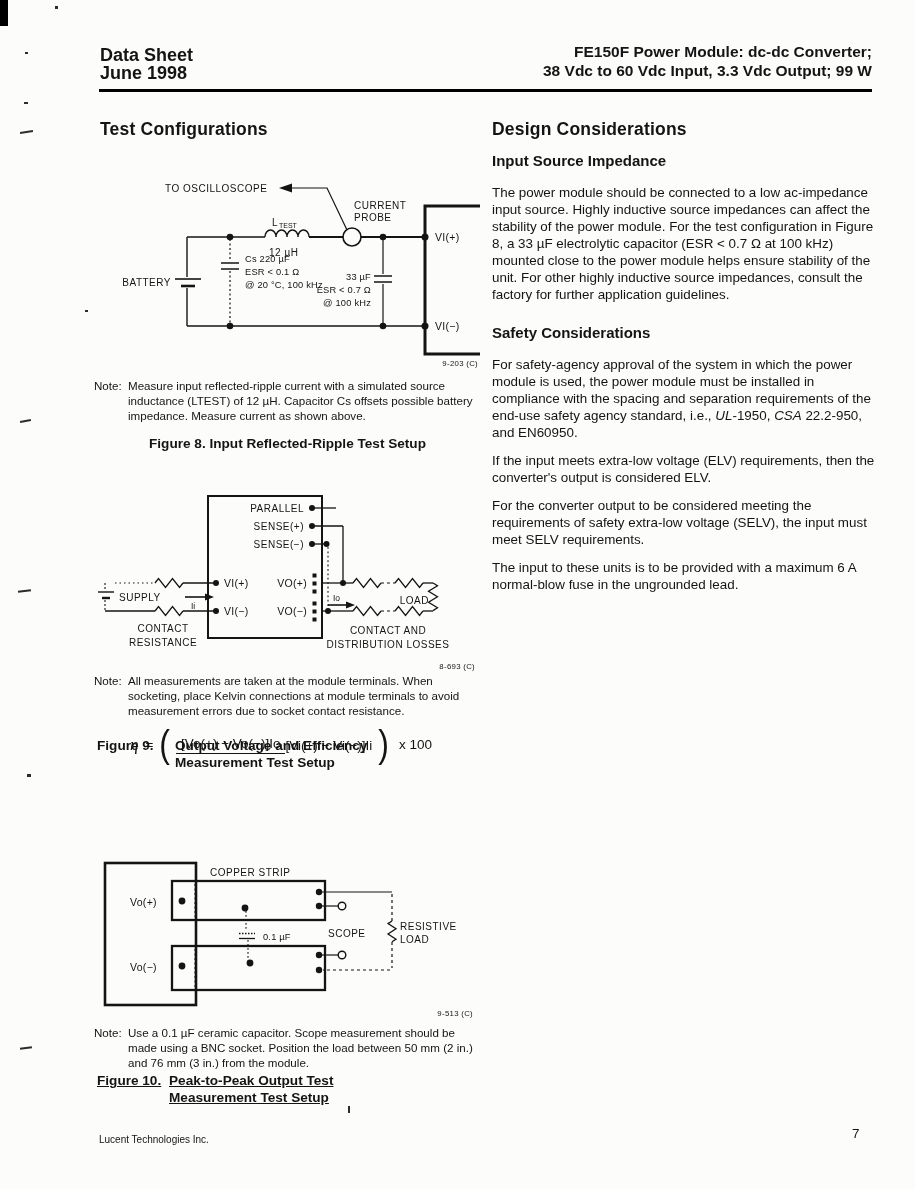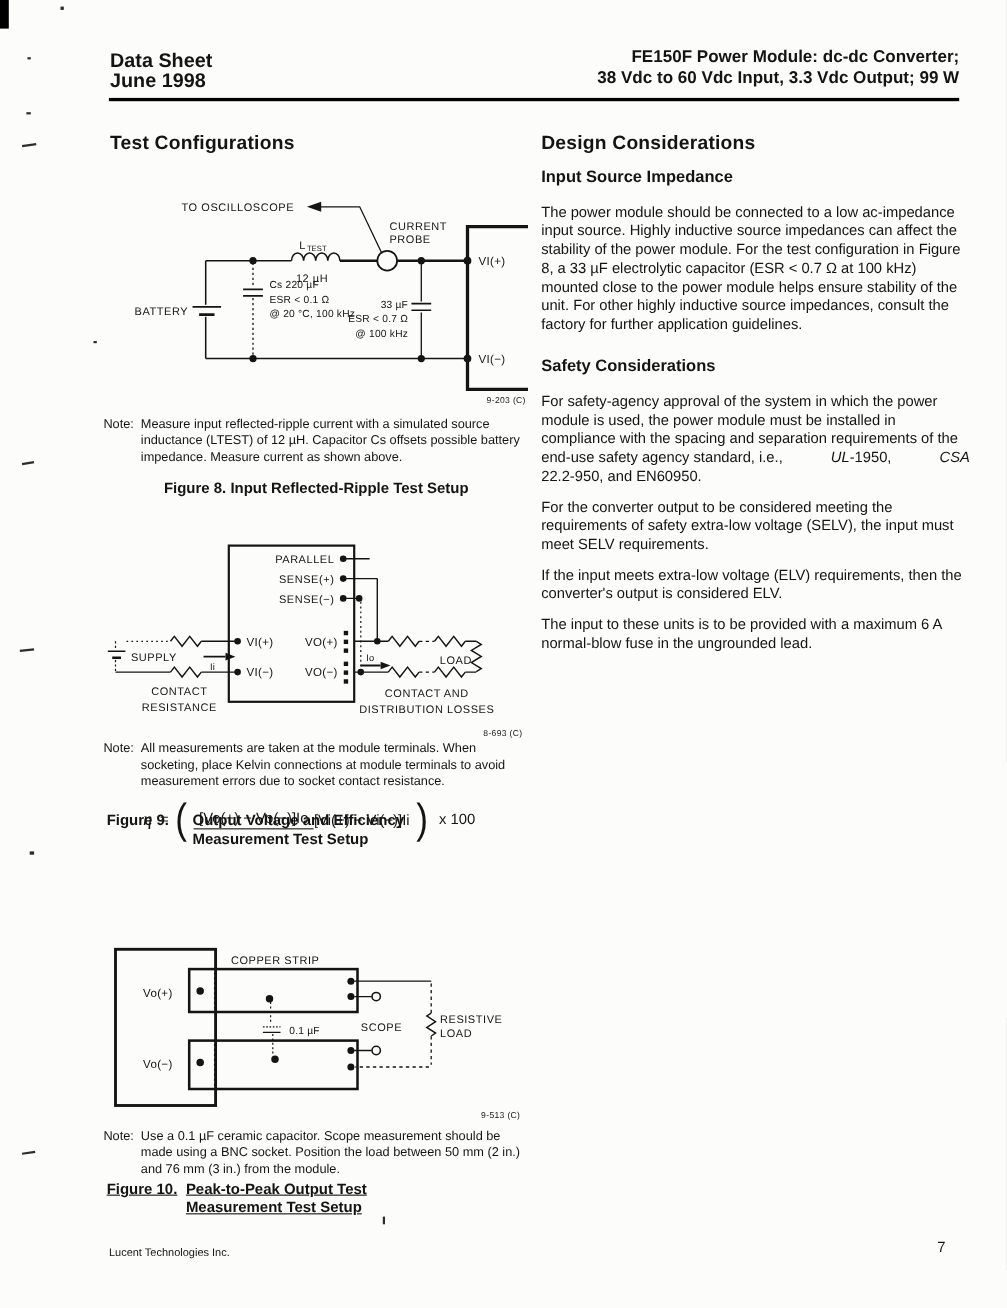--- a/index.html
+++ b/index.html
@@ -11,21 +11,21 @@
   .hdr-rule{position:absolute;left:99px;top:89px;width:773px;height:3px;background:#000;}
   
   .sec-title{position:absolute;font-size:17.5px;font-weight:bold;letter-spacing:.2px;}
   .sec-title.left{left:100px;top:119px;}
   .sec-title.right{left:492px;top:119px;}
   
   .right-col{position:absolute;left:492px;top:152px;width:392px;}
   .right-col h3{font-size:15px;font-weight:bold;margin:0 0 15px 0;}
   .right-col h3.second{margin-top:21px;}
   .right-col p{font-size:13.4px;line-height:17px;margin:0 0 11px 0;}
-  .right-col em{font-style:italic;margin-left:40px;}
+  .right-col em{font-style:italic;}
   
   .fig{position:absolute;}
   .fig svg{display:block;}
   .fig text{font-family:"Liberation Sans",sans-serif;fill:#141414;}
   .t10{font-size:10px;letter-spacing:.5px;}
   .t105{font-size:10.5px;letter-spacing:.3px;}
   .t9{font-size:9.3px;letter-spacing:.2px;}
   .t85{font-size:8.5px;}
   .t7{font-size:7px;}
   .ref{font-size:7.8px;fill:#3a3a3a;letter-spacing:.3px;}
@@ -281,21 +281,21 @@
       <span>Peak-to-Peak Output Test</span><br>
       <span>Measurement Test Setup</span>
     </span>
   </div>
 
   <div class="right-col">
     <h3>Input Source Impedance</h3>
     <p>The power module should be connected to a low ac-impedance input source. Highly inductive source impedances can affect the stability of the power module. For the test configuration in Figure 8, a 33 µF electrolytic capacitor (ESR &lt; 0.7 Ω at 100 kHz) mounted close to the power module helps ensure stability of the unit. For other highly inductive source impedances, consult the factory for further application guidelines.</p>
     <h3 class="second">Safety Considerations</h3>
     <p><span>For safety-agency approval of the system in which the power module is used, the power module must be installed in compliance with the spacing and separation requirements of the end-use safety agency standard, i.e., </span><em>UL</em><span>-1950, </span><em>CSA</em><span> 22.2-950, and EN60950.</span></p>
+    <p>If the input meets extra-low voltage (ELV) requirements, then the converter's output is considered ELV.</p>
     <p>For the converter output to be considered meeting the requirements of safety extra-low voltage (SELV), the input must meet SELV requirements.</p>
-    <p>If the input meets extra-low voltage (ELV) requirements, then the converter's output is considered ELV.</p>
     <p>The input to these units is to be provided with a maximum 6 A normal-blow fuse in the ungrounded lead.</p>
   </div>
 
   <div class="footer-company">Lucent Technologies Inc.</div>
   <div class="footer-page">7</div>
 
 </div>
 
 </body></html>

